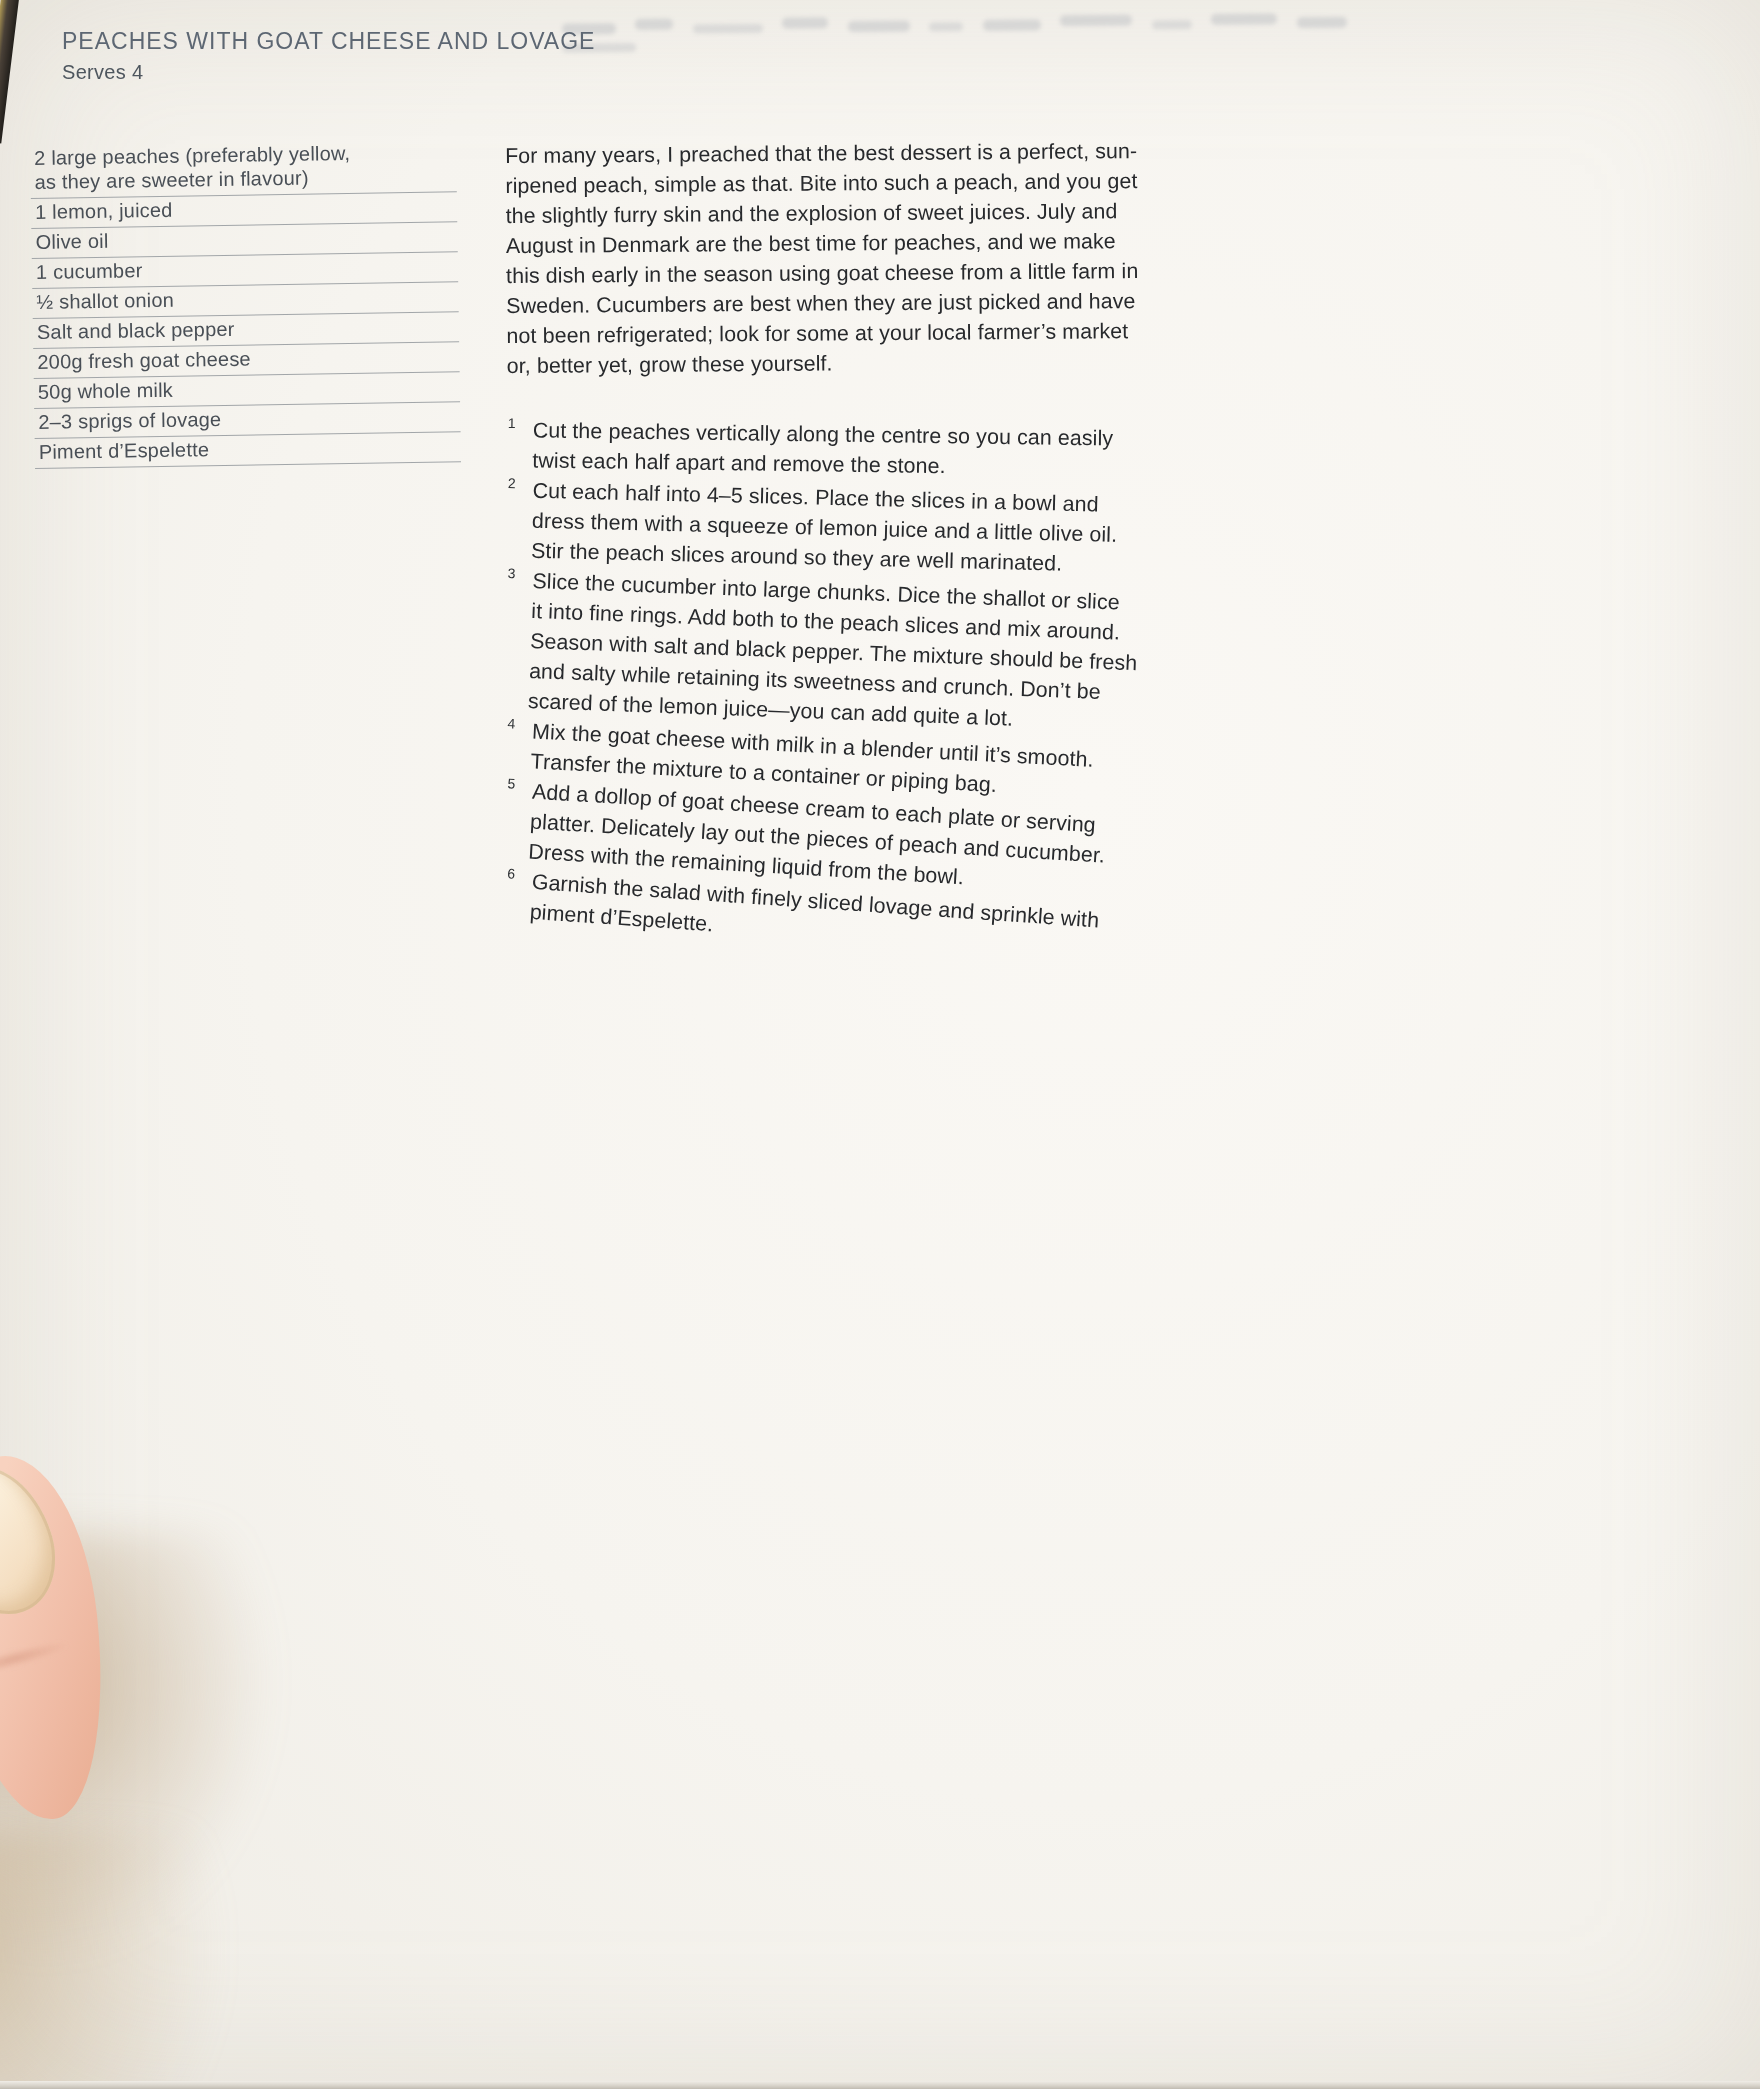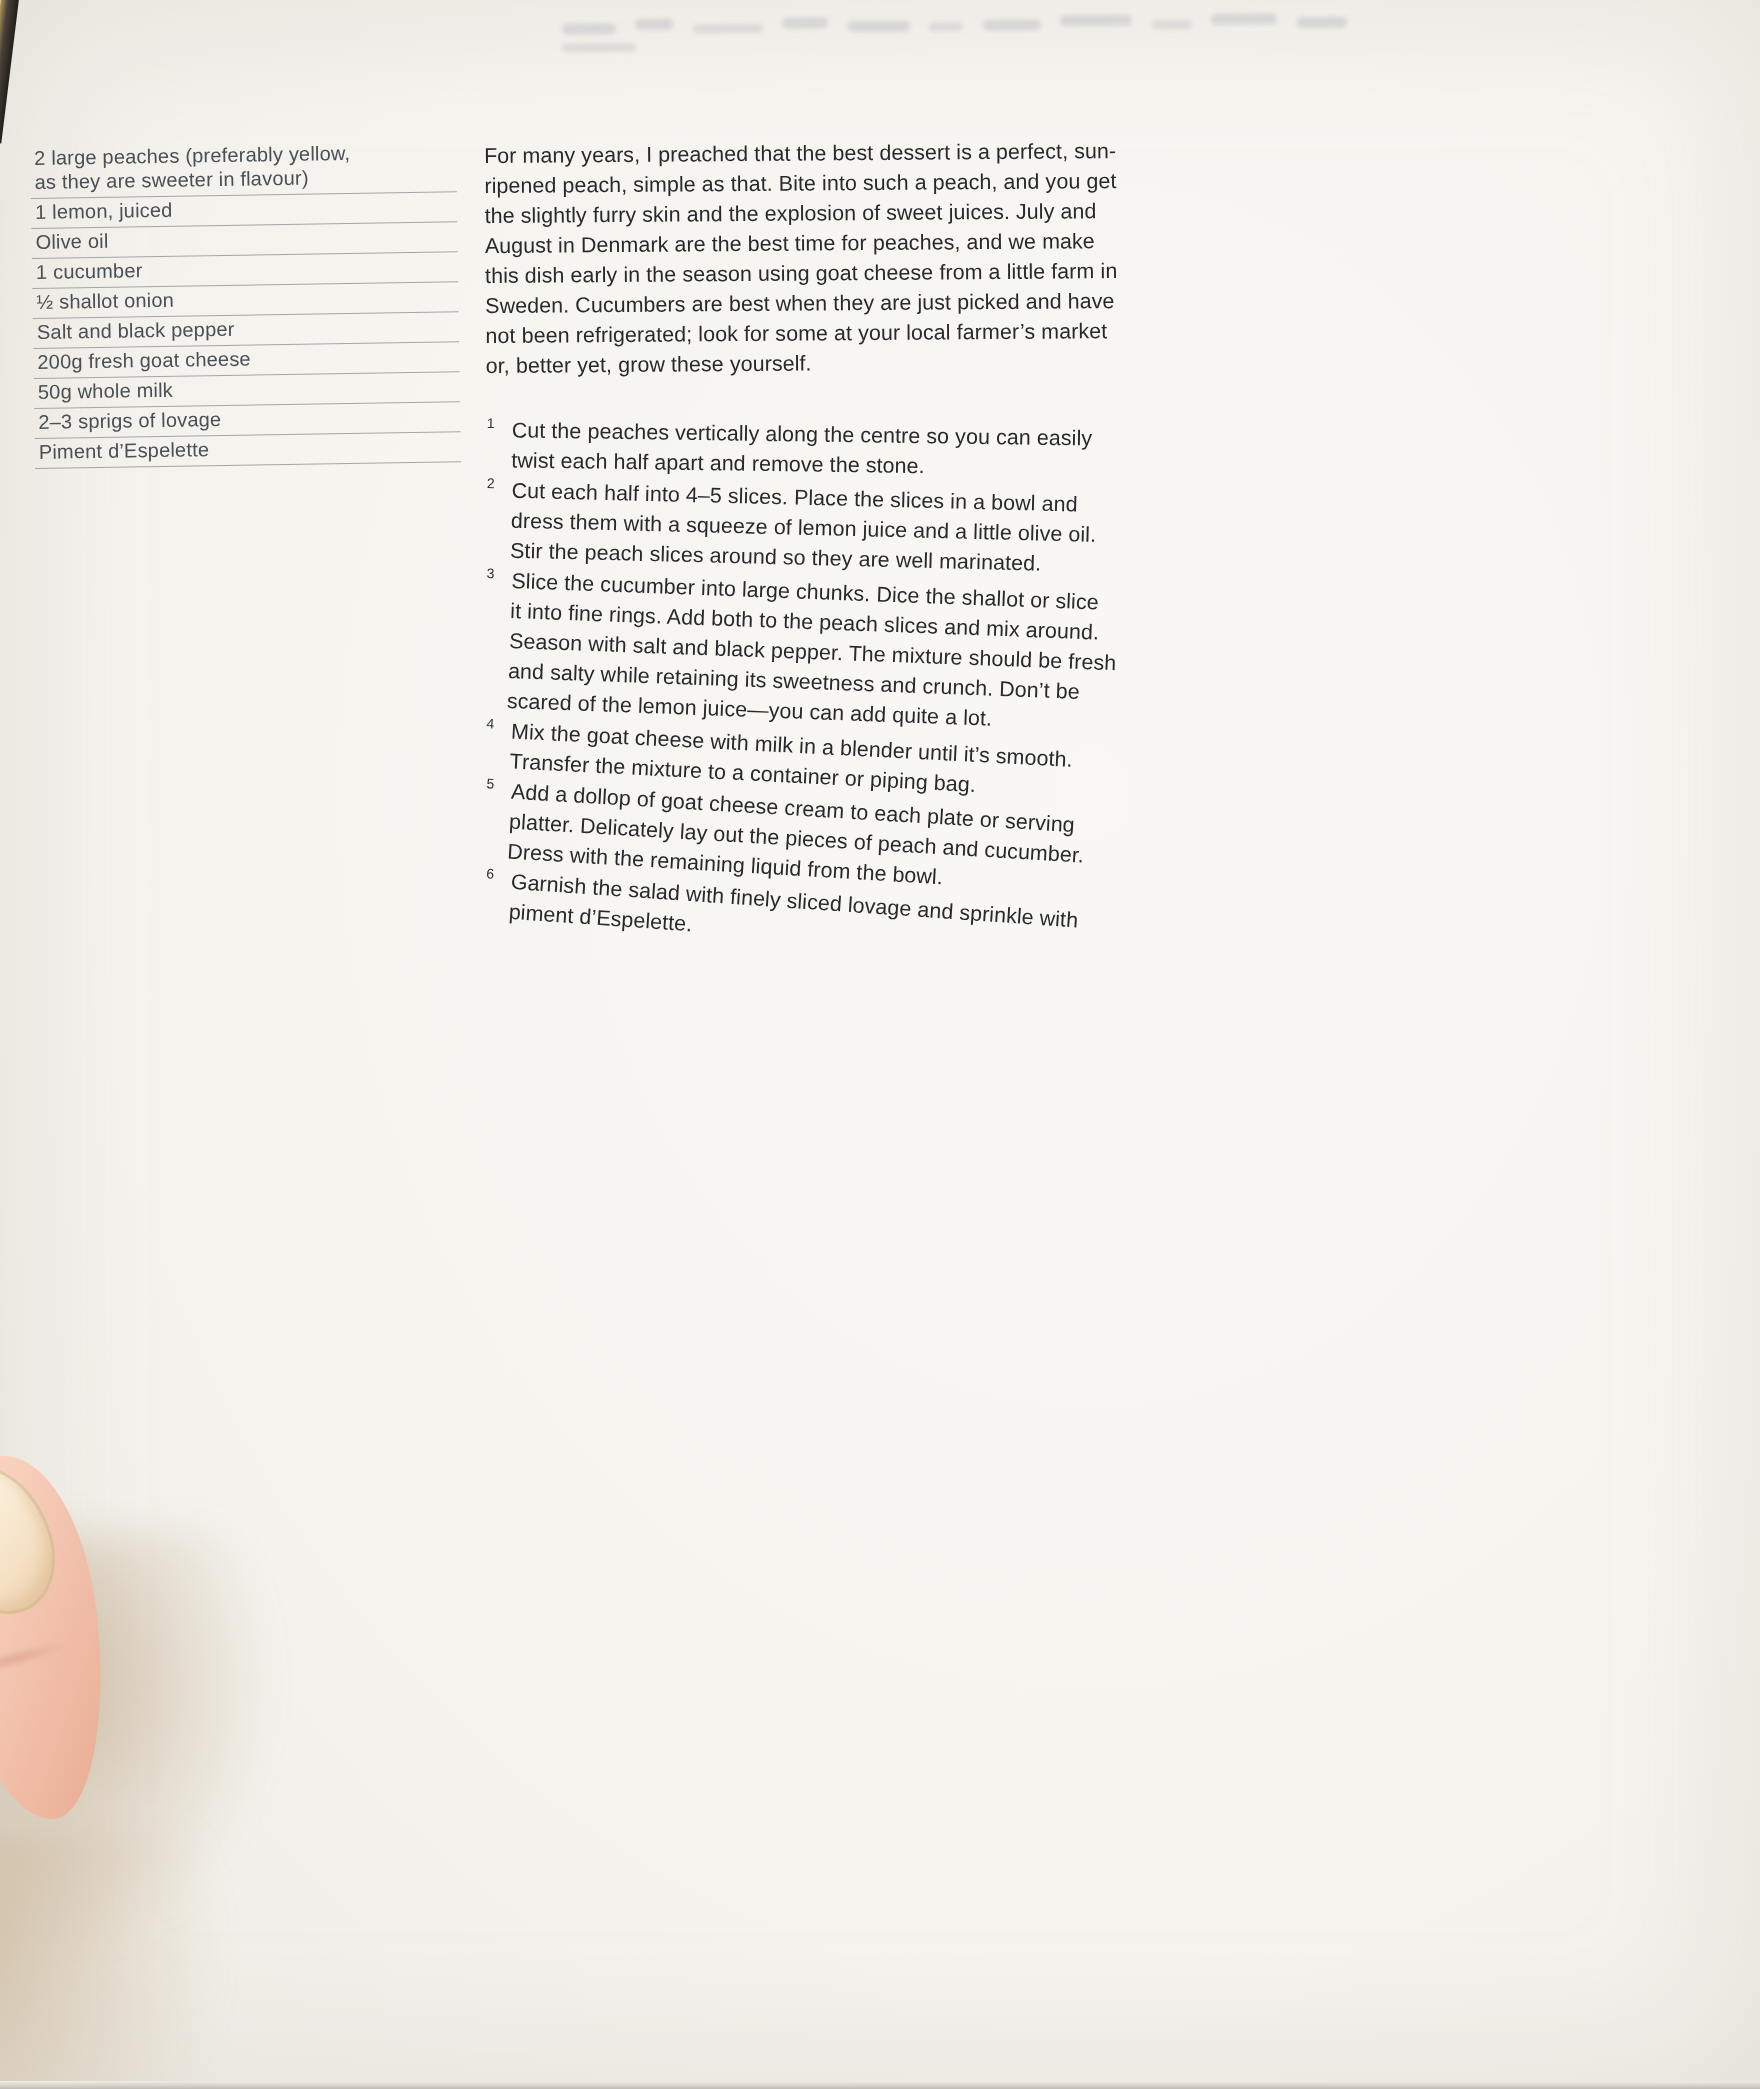--- a/index.html
+++ b/index.html
@@ -40,21 +40,21 @@
     transform:rotate(-.9deg);transform-origin:left top;
   }
   .ing-row{
     border-bottom:1px solid #a2a6a9;
     padding:1px 0 4px 4px;
   }
   .ing-line{
     font-size:20px;line-height:24px;color:#494f56;white-space:nowrap;letter-spacing:0.2px;
   }
 
-  .right-col{position:absolute;left:484px;top:141px;width:746px;}
+  .right-col{position:absolute;left:505px;top:141px;width:746px;}
   .intro{transform:rotate(-.45deg);transform-origin:left top;}
   .intro-line{
     font-size:21.4px;line-height:30px;color:#27292c;white-space:nowrap;letter-spacing:0.1px;
   }
   .steps{margin-top:34px;}
   .step{position:relative;padding-left:28px;transform-origin:left top;}
   .steps .step:nth-child(1){transform:rotate(.8deg);}
   .steps .step:nth-child(2){transform:rotate(1.4deg);}
   .steps .step:nth-child(3){transform:rotate(2.1deg);}
   .steps .step:nth-child(4){transform:rotate(2.9deg);}
@@ -121,20 +121,24 @@
     <span style="width:62px"></span>
     <span style="width:34px"></span>
     <span style="width:58px"></span>
     <span style="width:72px"></span>
     <span style="width:40px"></span>
     <span style="width:66px"></span>
     <span style="width:50px"></span>
     <span style="width:74px"></span>
   </div>
 
+  <header class="title-block">
+    <div class="title">PEACHES WITH GOAT CHEESE AND LOVAGE</div>
+    <div class="serves">Serves 4</div>
+  </header>
 
   <section class="ingredients">
       <div class="ing-row">
         <div class="ing-line">2 large peaches (preferably yellow,</div>
         <div class="ing-line">as they are sweeter in flavour)</div>
       </div>
       <div class="ing-row">
         <div class="ing-line">1 lemon, juiced</div>
       </div>
       <div class="ing-row">

